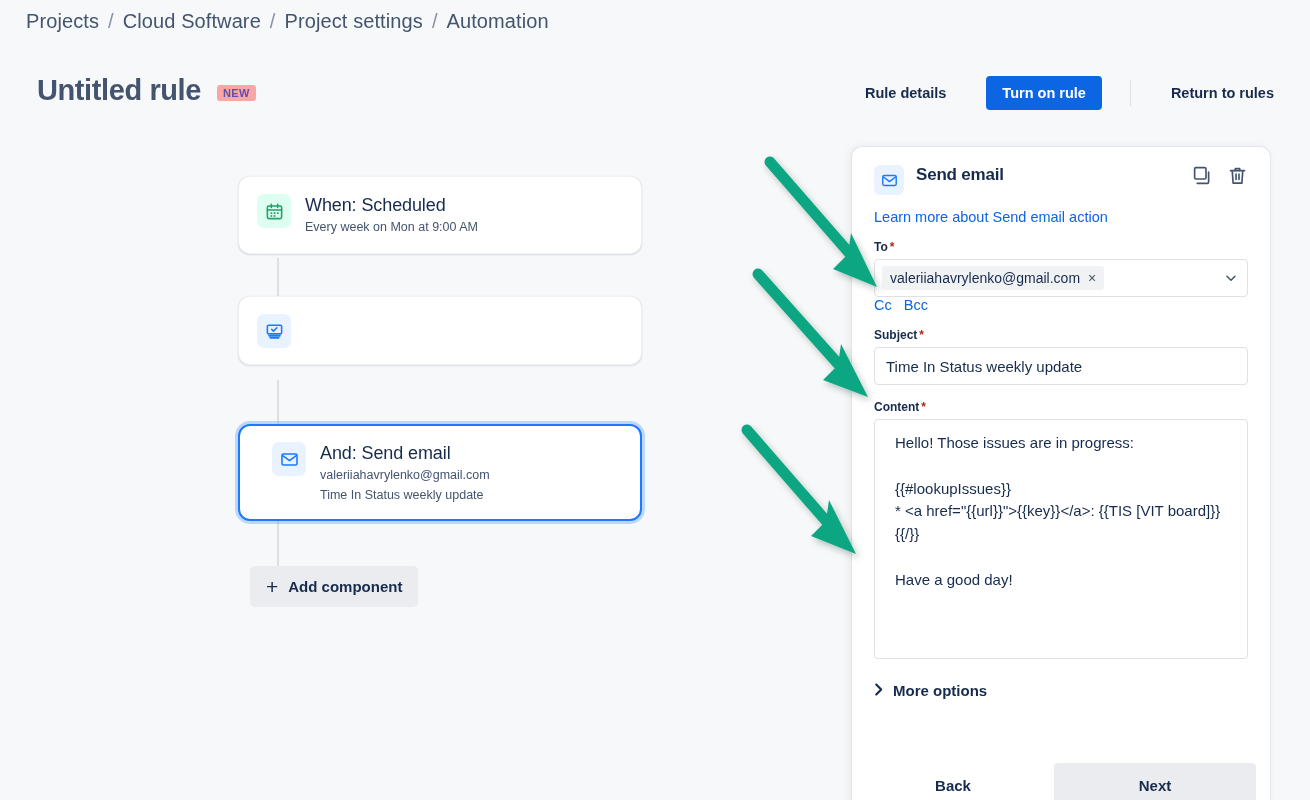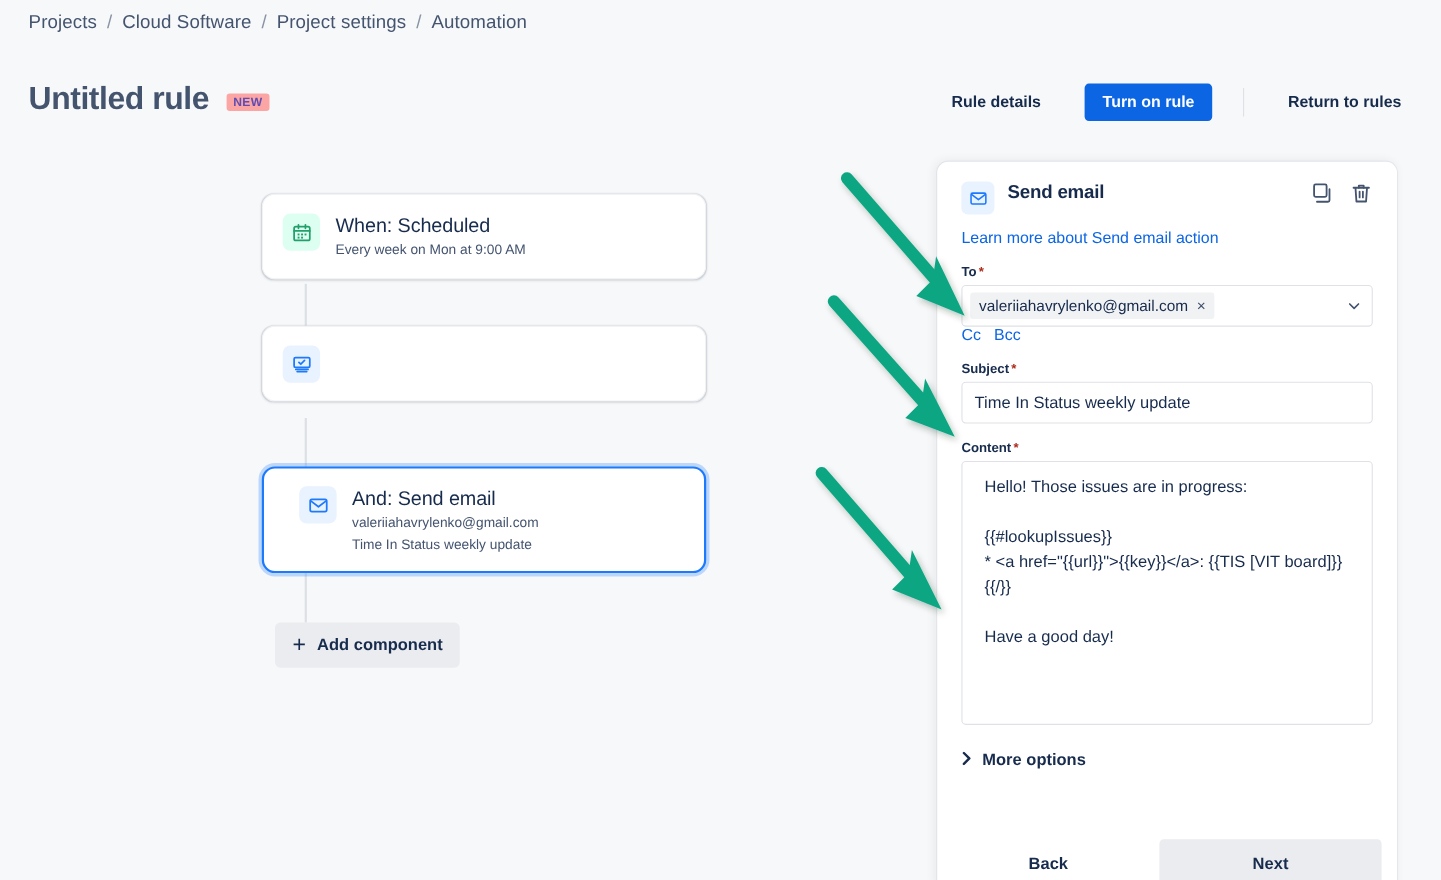--- a/index.html
+++ b/index.html
@@ -8,33 +8,34 @@
     background: #F7F8F9;
     font-family: "Liberation Sans", sans-serif;
     overflow: hidden;
   }
   .page { position: relative; width: 1310px; height: 800px; }
 
   
   .breadcrumb {
     position: absolute; left: 26px; top: 10px;
     display: flex; align-items: center; gap: 9px;
-    font-size: 17px; color: #44546F; letter-spacing: .1px;
+    font-size: 20px; color: #44546F; letter-spacing: .1px;
   }
   .breadcrumb .crumb { color: #44546F; cursor: pointer; }
   .breadcrumb .sep { color: #8993A4; }
 
   
   .title-row {
     position: absolute; left: 26px; top: 74px;
     display: flex; align-items: center; gap: 16px;
   }
   .page-title {
     font-size: 29px; font-weight: 700; color: #44546F;
     letter-spacing: -.4px;
+    margin-left: 11px;
   }
   .new-badge {
     background: #fca5a5; color: #5E4DB2;
     font-size: 11px; font-weight: 700; letter-spacing: .4px;
     padding: 2px 6px; border-radius: 3px; margin-top: 4px;
   }
 
   .header-actions {
     position: absolute; right: 24px; top: 76px;
     display: flex; align-items: center; gap: 16px;

